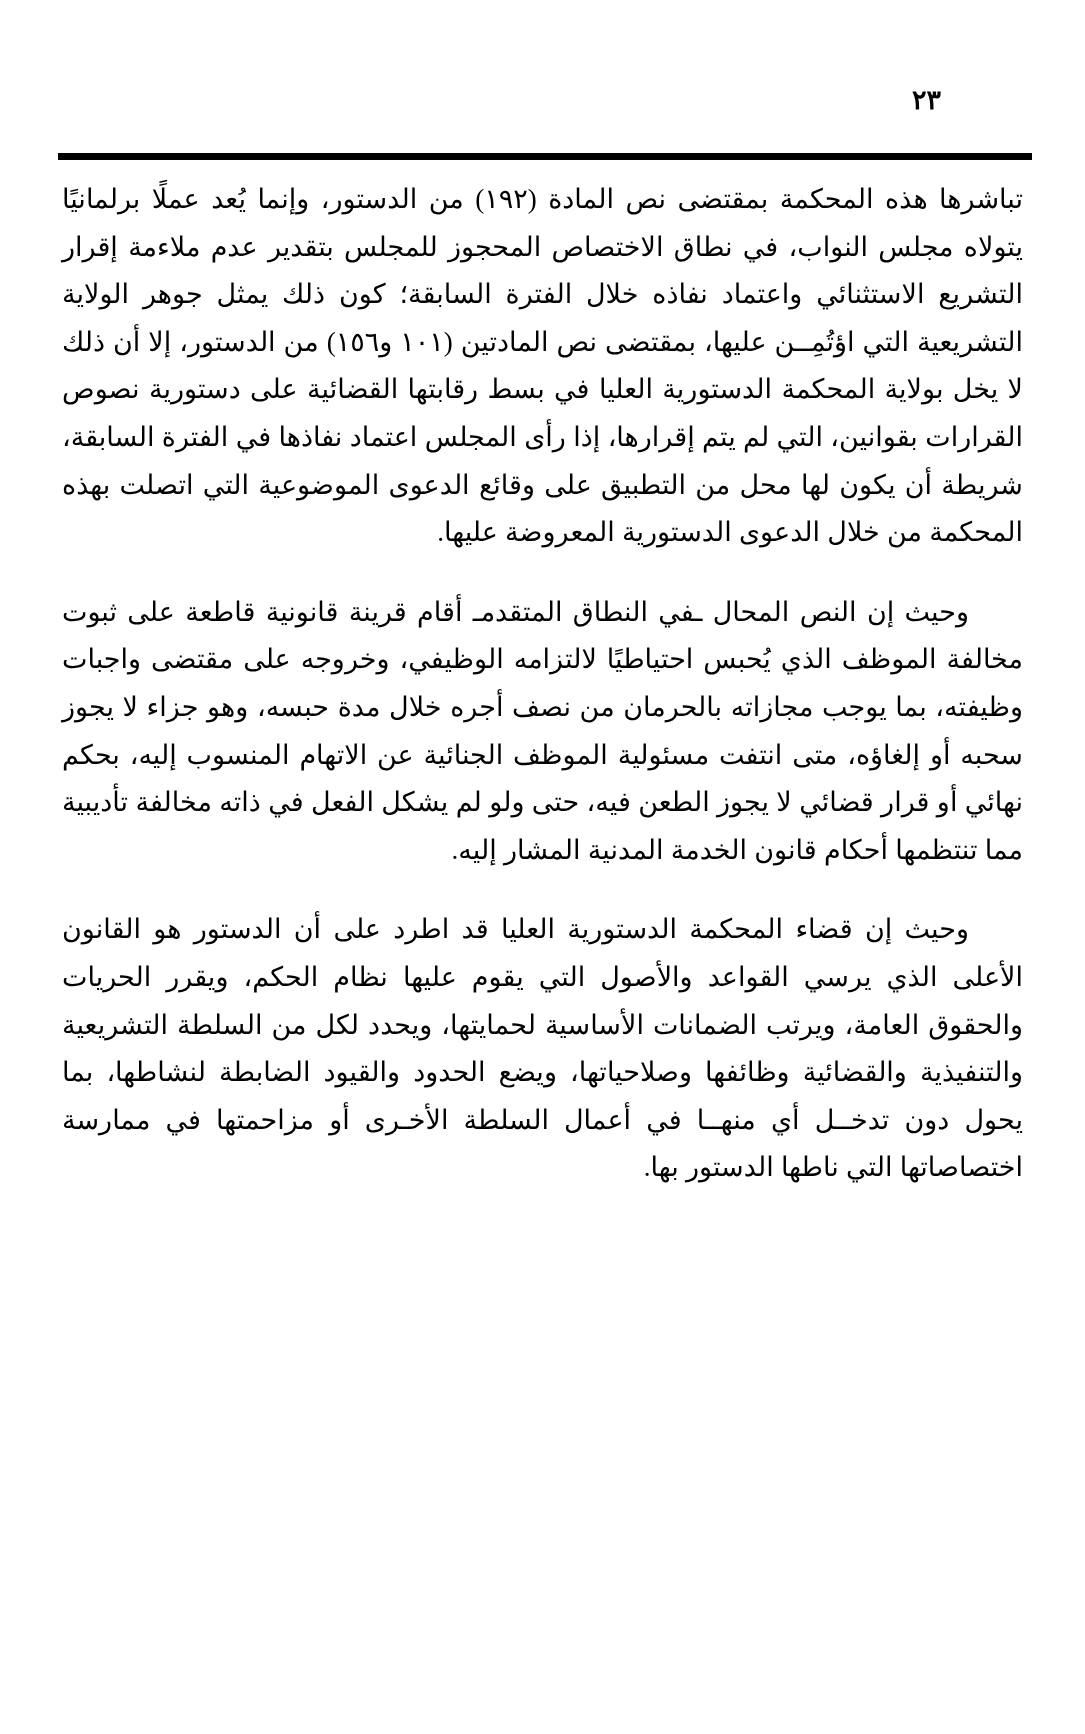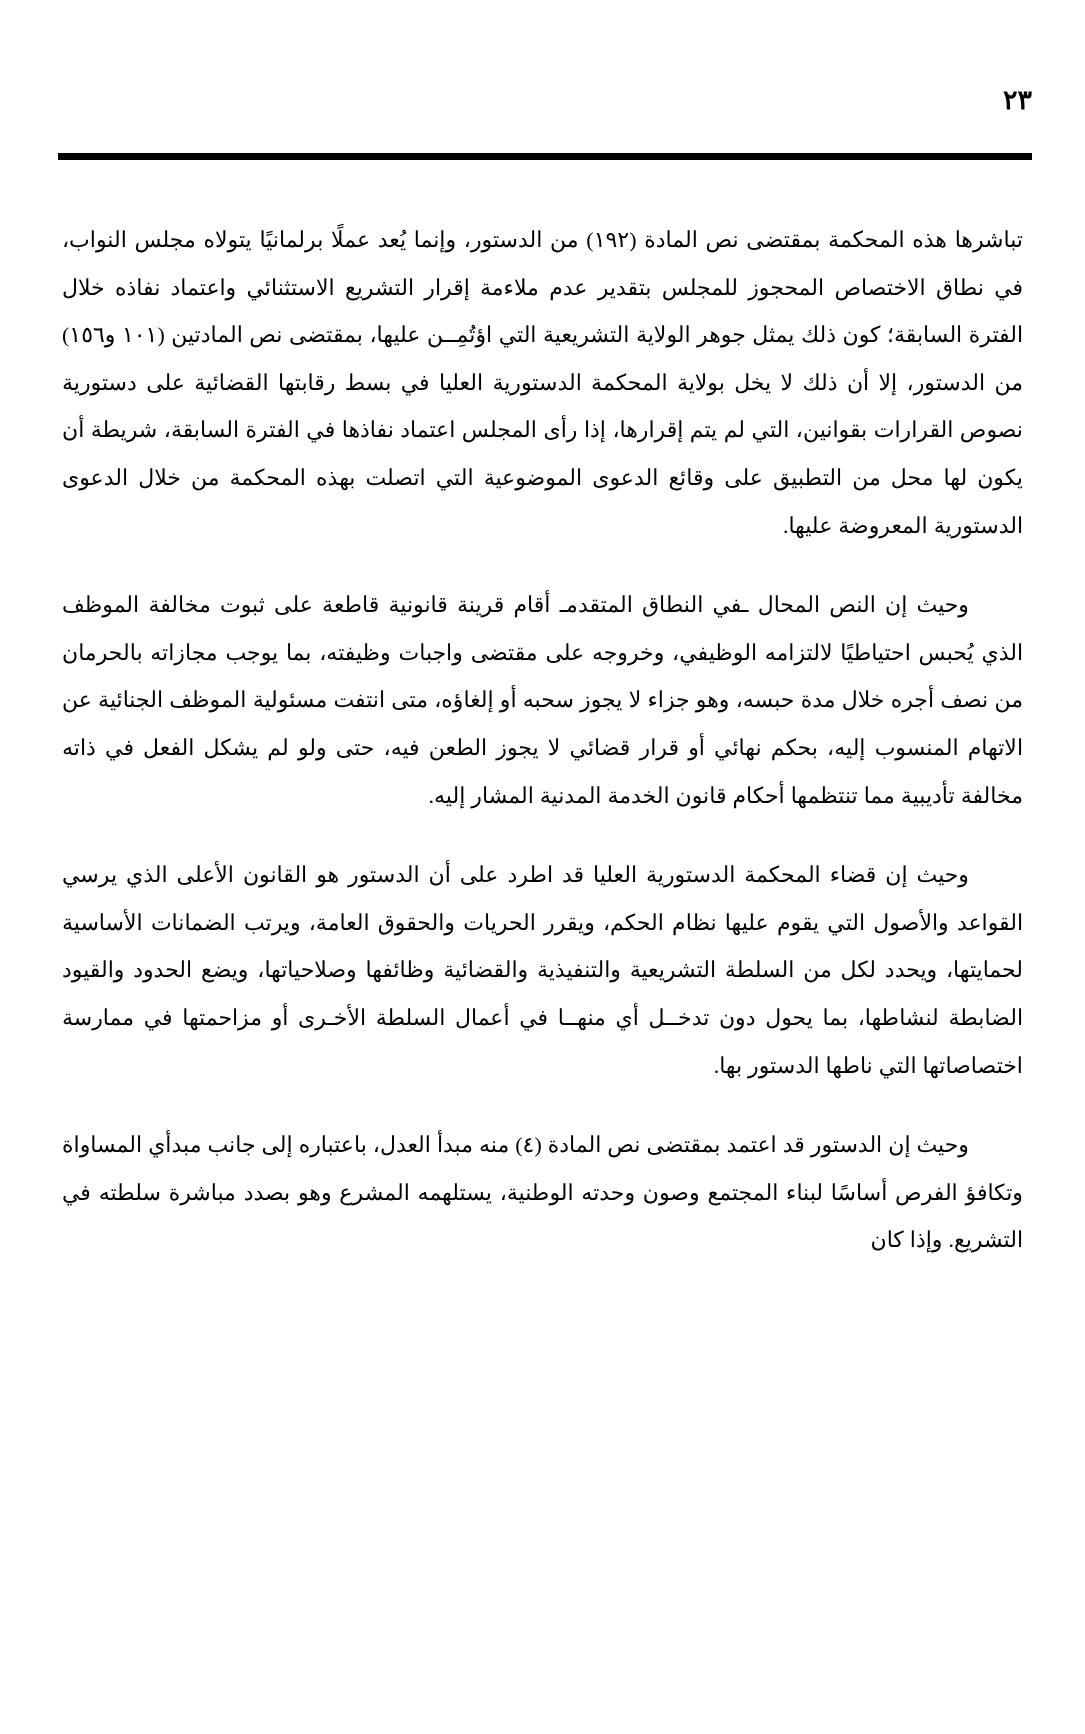--- a/index.html
+++ b/index.html
@@ -30,21 +30,21 @@
     flex-direction: row;
     align-items: center;
   }
   .header-page-number {
     font-size: 27px;
     font-weight: 700;
     line-height: 1;
     letter-spacing: 0.5px;
     white-space: nowrap;
     width: 120px;
-    text-align: right;
+    text-align: left;
     direction: rtl;
   }
   .header-title {
     flex: 1;
     font-size: 27.5px;
     font-weight: 700;
     text-align: center;
     direction: rtl;
     white-space: nowrap;
     letter-spacing: 0px;
@@ -64,23 +64,22 @@
 
   
   .body-text {
     position: absolute;
     top: 176px;
     right: 62px;
     left: 62px;
     direction: rtl;
     text-align: justify;
     text-justify: inter-word;
-    font-size: 22px;
+    font-size: 27px;
     line-height: 47.6px;
-    margin-top: 40px;
   }
   .para {
     margin: 0 0 0 0;
     text-align: justify;
     text-align-last: right;
     direction: rtl;
     word-spacing: 0.5px;
   }
   .para + .para {
     margin-top: 32px;
@@ -100,16 +99,15 @@
   <div class="header">
     <div class="header-page-number">٢٣</div>
   </div>
 
   <div class="header-rule"></div>
 
   <div class="body-text">
     <p class="para cont">تباشرها هذه المحكمة بمقتضى نص المادة (١٩٢) من الدستور، وإنما يُعد عملًا برلمانيًا يتولاه مجلس النواب، في نطاق الاختصاص المحجوز للمجلس بتقدير عدم ملاءمة إقرار التشريع الاستثنائي واعتماد نفاذه خلال الفترة السابقة؛ كون ذلك يمثل جوهر الولاية التشريعية التي اؤتُمِــن عليها، بمقتضى نص المادتين (١٠١ و١٥٦) من الدستور، إلا أن ذلك لا يخل بولاية المحكمة الدستورية العليا في بسط رقابتها القضائية على دستورية نصوص القرارات بقوانين، التي لم يتم إقرارها، إذا رأى المجلس اعتماد نفاذها في الفترة السابقة، شريطة أن يكون لها محل من التطبيق على وقائع الدعوى الموضوعية التي اتصلت بهذه المحكمة من خلال الدعوى الدستورية المعروضة عليها.</p>
     <p class="para indent">وحيث إن النص المحال ـفي النطاق المتقدمـ أقام قرينة قانونية قاطعة على ثبوت مخالفة الموظف الذي يُحبس احتياطيًا لالتزامه الوظيفي، وخروجه على مقتضى واجبات وظيفته، بما يوجب مجازاته بالحرمان من نصف أجره خلال مدة حبسه، وهو جزاء لا يجوز سحبه أو إلغاؤه، متى انتفت مسئولية الموظف الجنائية عن الاتهام المنسوب إليه، بحكم نهائي أو قرار قضائي لا يجوز الطعن فيه، حتى ولو لم يشكل الفعل في ذاته مخالفة تأديبية مما تنتظمها أحكام قانون الخدمة المدنية المشار إليه.</p>
     <p class="para indent">وحيث إن قضاء المحكمة الدستورية العليا قد اطرد على أن الدستور هو القانون الأعلى الذي يرسي القواعد والأصول التي يقوم عليها نظام الحكم، ويقرر الحريات والحقوق العامة، ويرتب الضمانات الأساسية لحمايتها، ويحدد لكل من السلطة التشريعية والتنفيذية والقضائية وظائفها وصلاحياتها، ويضع الحدود والقيود الضابطة لنشاطها، بما يحول دون تدخــل أي منهــا في أعمال السلطة الأخـرى أو مزاحمتها في ممارسة اختصاصاتها التي ناطها الدستور بها.</p>
-    <p class="para indent">وحيث إن الدستور قد اعتمد بمقتضى نص المادة (٤) منه مبدأ العدل، باعتباره إلى جانب مبدأي المساواة وتكافؤ الفرص أساسًا لبناء المجتمع وصون وحدته الوطنية، يستلهمه المشرع وهو بصدد مباشرة سلطته في التشريع. وإذا كان</p>
   </div>
 
 </div>
 
 </body></html>

